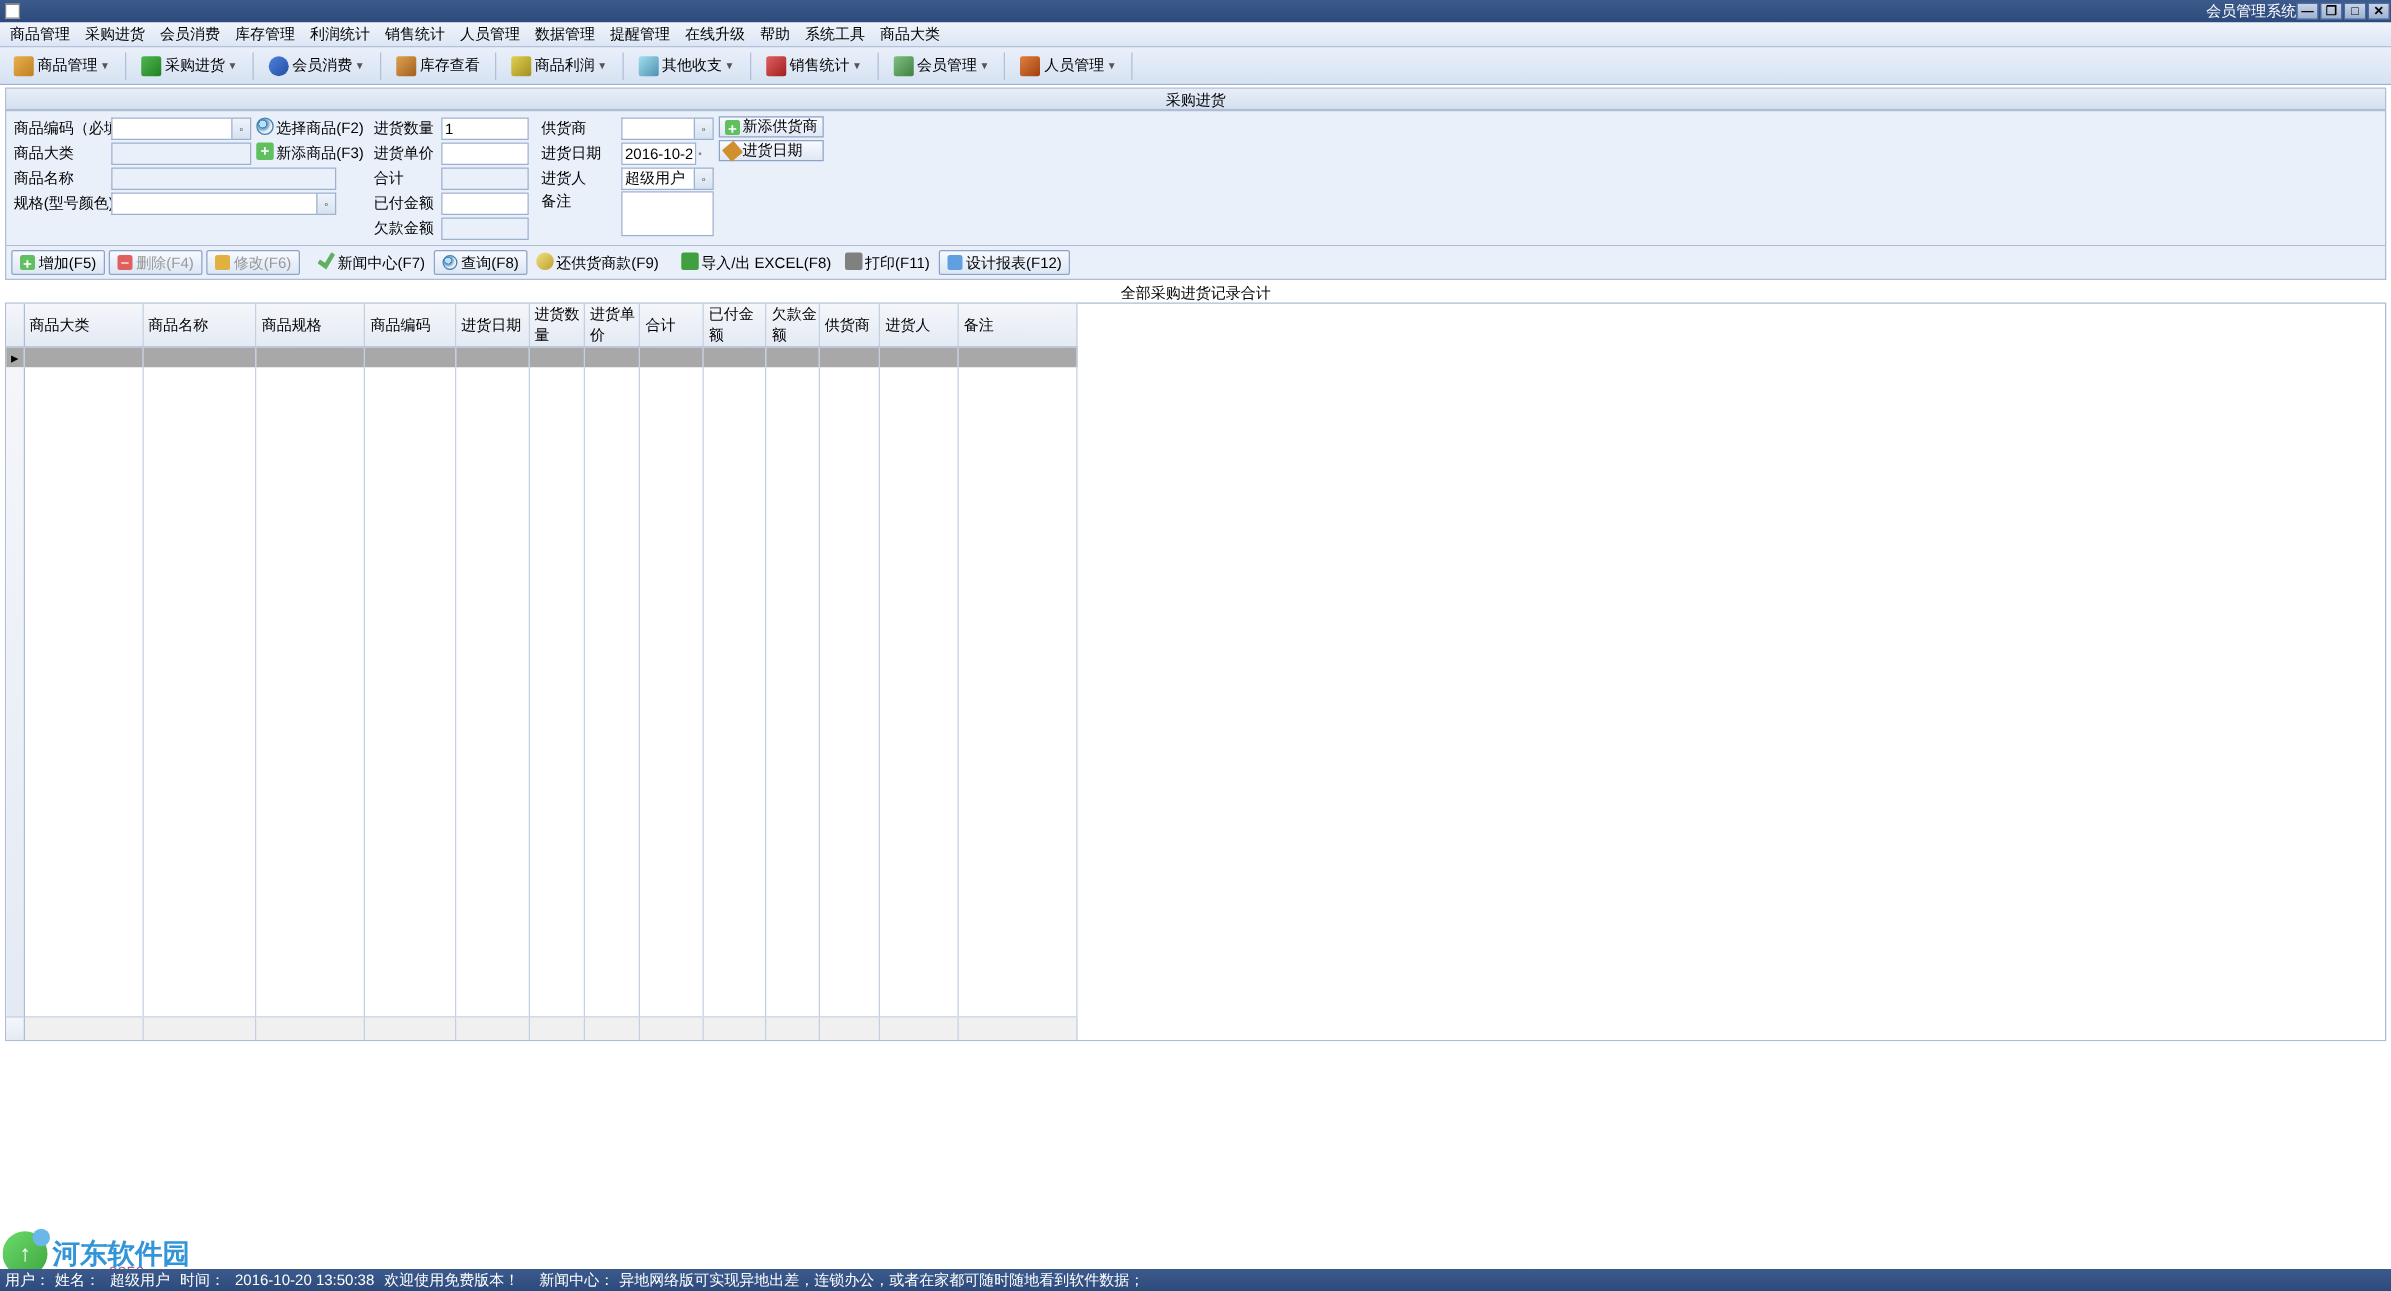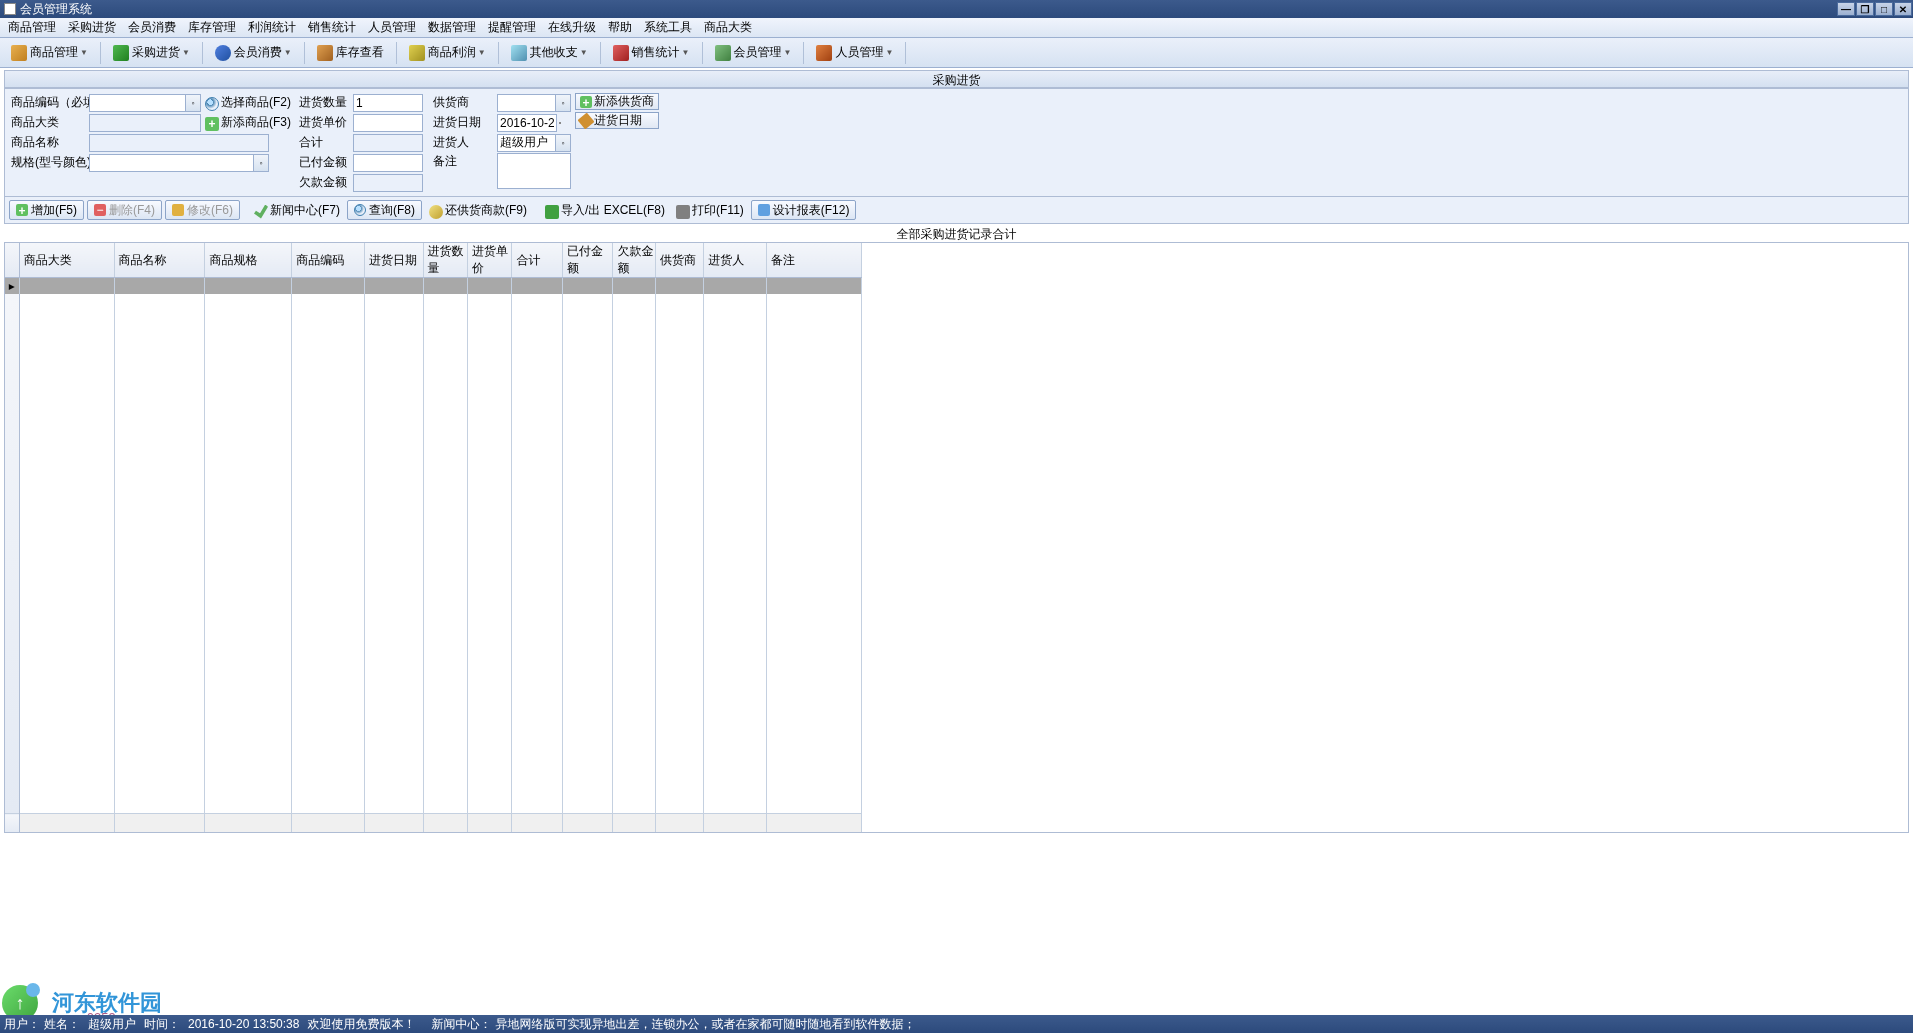--- a/index.html
+++ b/index.html
@@ -1,20 +1,20 @@
 <!DOCTYPE html>
 <html><head>
 <meta charset="utf-8">
 <style>
 * { margin: 0; padding: 0; box-sizing: border-box; font-family: "SimSun", "Microsoft YaHei", sans-serif; font-size: 12px; }
 body { background: #fff; overflow: hidden; }
 
 .titlebar { height: 18px; background: linear-gradient(to bottom, #3c5a8c, #2c4a7c); color: #fff; display: flex; align-items: center; padding-left: 4px; }
 .titlebar .icon { width: 12px; height: 12px; background: #fff; border: 1px solid #888; margin-right: 4px; }
-.titlebar .title { flex: 1; font-weight: normal; }
+.titlebar .title { flex: 1; font-weight: normal; text-align: right; }
 .titlebar .win-btn { width: 18px; height: 14px; background: linear-gradient(to bottom, #c8d4e8, #9cb0d0); border: 1px solid #4a6a9c; margin-right: 1px; display: flex; align-items: center; justify-content: center; cursor: pointer; color: #000; font-size: 10px; font-weight: bold; }
 
 .menubar { height: 20px; background: linear-gradient(to bottom, #f0f4fc, #dce6f4); border-bottom: 1px solid #9cb0d0; display: flex; align-items: center; padding-left: 2px; }
 .menubar .menu-item { padding: 2px 6px; cursor: pointer; }
 
 .toolbar { height: 30px; background: linear-gradient(to bottom, #eaf0fa, #d6e2f2); border-bottom: 1px solid #9cb0d0; display: flex; align-items: center; padding-left: 4px; gap: 2px; }
 .tb-btn { display: flex; align-items: center; padding: 3px 6px; cursor: pointer; border: 1px solid transparent; border-radius: 2px; }
 .tb-icon { width: 16px; height: 16px; margin-right: 3px; display: inline-block; }
 .tb-sep { width: 1px; height: 22px; background: #b0c0d8; margin: 0 3px; }
 .tb-drop { font-size: 8px; margin-left: 2px; color: #555; }
@@ -22,21 +22,21 @@
 .panel-header { height: 18px; background: linear-gradient(to bottom, #e8eef8, #d4e0f0); border: 1px solid #aebcd4; text-align: center; line-height: 18px; margin: 2px 4px 0 4px; }
 
 .form-area { background: #eaf0fa; border: 1px solid #aebcd4; margin: 0 4px; padding: 4px 6px; display: flex; flex-wrap: wrap; align-items: flex-start; gap: 0; }
 .form-col { display: flex; flex-direction: column; gap: 1px; }
 .form-row { display: flex; align-items: center; height: 19px; }
 .form-label { width: 78px; text-align: left; padding-right: 4px; white-space: nowrap; }
 .form-input { height: 18px; border: 1px solid #9cb0d0; background: #fff; padding: 0 2px; }
 .combo { display: flex; }
 .combo input { border-right: none; }
 .combo .cbtn { width: 16px; height: 18px; border: 1px solid #9cb0d0; background: linear-gradient(to bottom, #f0f4fa, #d6e2f0); cursor: pointer; text-align: center; font-size: 9px; line-height: 16px; }
-.link-btn { display: flex; align-items: flex-end; padding: 0 4px; cursor: pointer; color: #000; }
+.link-btn { display: flex; align-items: flex-start; padding: 0 4px; cursor: pointer; color: #000; }
 .link-btn .ico { width: 14px; height: 14px; margin-right: 2px; }
 .mini-btn { height: 17px; border: 1px solid #8ca4c8; background: linear-gradient(to bottom, #f8faff, #e0e8f4); padding: 0 4px; cursor: pointer; display: inline-flex; align-items: center; margin-bottom: 1px; }
 .mini-btn .ico { width: 12px; height: 12px; margin-right: 2px; }
 
 .action-bar { background: #eaf0fa; border: 1px solid #aebcd4; border-top: none; margin: 0 4px; padding: 3px 4px; display: flex; align-items: center; gap: 3px; }
 .act-btn { height: 20px; border: 1px solid #8ca4c8; background: linear-gradient(to bottom, #f8faff, #dce6f4); padding: 0 6px; border-radius: 2px; cursor: pointer; display: inline-flex; align-items: center; }
 .act-btn.disabled { color: #999; }
 .act-btn .ico { width: 12px; height: 12px; margin-right: 3px; }
 
 .grid-header { height: 16px; text-align: center; font-size: 12px; margin-top: 2px; }
@@ -50,21 +50,21 @@
 .grid-footer { height: 18px; background: #f0f0f0; }
 .grid-footer td { border-right: 1px solid #c4d0e0; border-top: 1px solid #c4d0e0; }
 
 .statusbar { position: fixed; bottom: 0; left: 0; right: 0; height: 18px; background: linear-gradient(to bottom, #3c5a8c, #2c4a7c); color: #fff; display: flex; align-items: center; padding: 0 4px; }
 .statusbar span { margin-right: 4px; }
 .statusbar .sunken { display: inline-block; padding: 0 4px; }
 
 .watermark { position: fixed; bottom: 12px; left: 2px; display: flex; align-items: center; opacity: 0.9; pointer-events: none; }
 .watermark .logo { width: 36px; height: 36px; border-radius: 50%; background: linear-gradient(135deg, #5bd85b, #2b9c2b); display: flex; align-items: center; justify-content: center; color: #fff; font-weight: bold; font-size: 18px; position: relative; }
 .watermark .logo::after { content: ""; position: absolute; width: 14px; height: 14px; background: #5ab0e8; border-radius: 50%; right: -2px; top: -2px; }
-.watermark .text { color: #1c8ad4; font-size: 22px; font-weight: bold; margin-left: 14px; }
+.watermark .text { color: #1c8ad4; font-size: 22px; font-weight: bold; margin-left: 4px; }
 .watermark .url { color: #a84c7b; position: absolute; bottom: -4px; left: 40px; font-size: 13px; }
 
 
 .i-box { background: linear-gradient(135deg,#e8b050,#c08020); border-radius: 2px; }
 .i-cart { background: linear-gradient(135deg,#50b850,#208020); border-radius: 2px; }
 .i-user { background: linear-gradient(135deg,#5080e0,#2050a0); border-radius: 50%; }
 .i-stock { background: linear-gradient(135deg,#e0a050,#a06020); border-radius: 2px; }
 .i-profit { background: linear-gradient(135deg,#e0d050,#a09020); border-radius: 2px; }
 .i-other { background: linear-gradient(135deg,#a0e0f0,#5090b0); border-radius: 2px; }
 .i-stats { background: linear-gradient(135deg,#e06060,#a02020); border-radius: 2px; }

